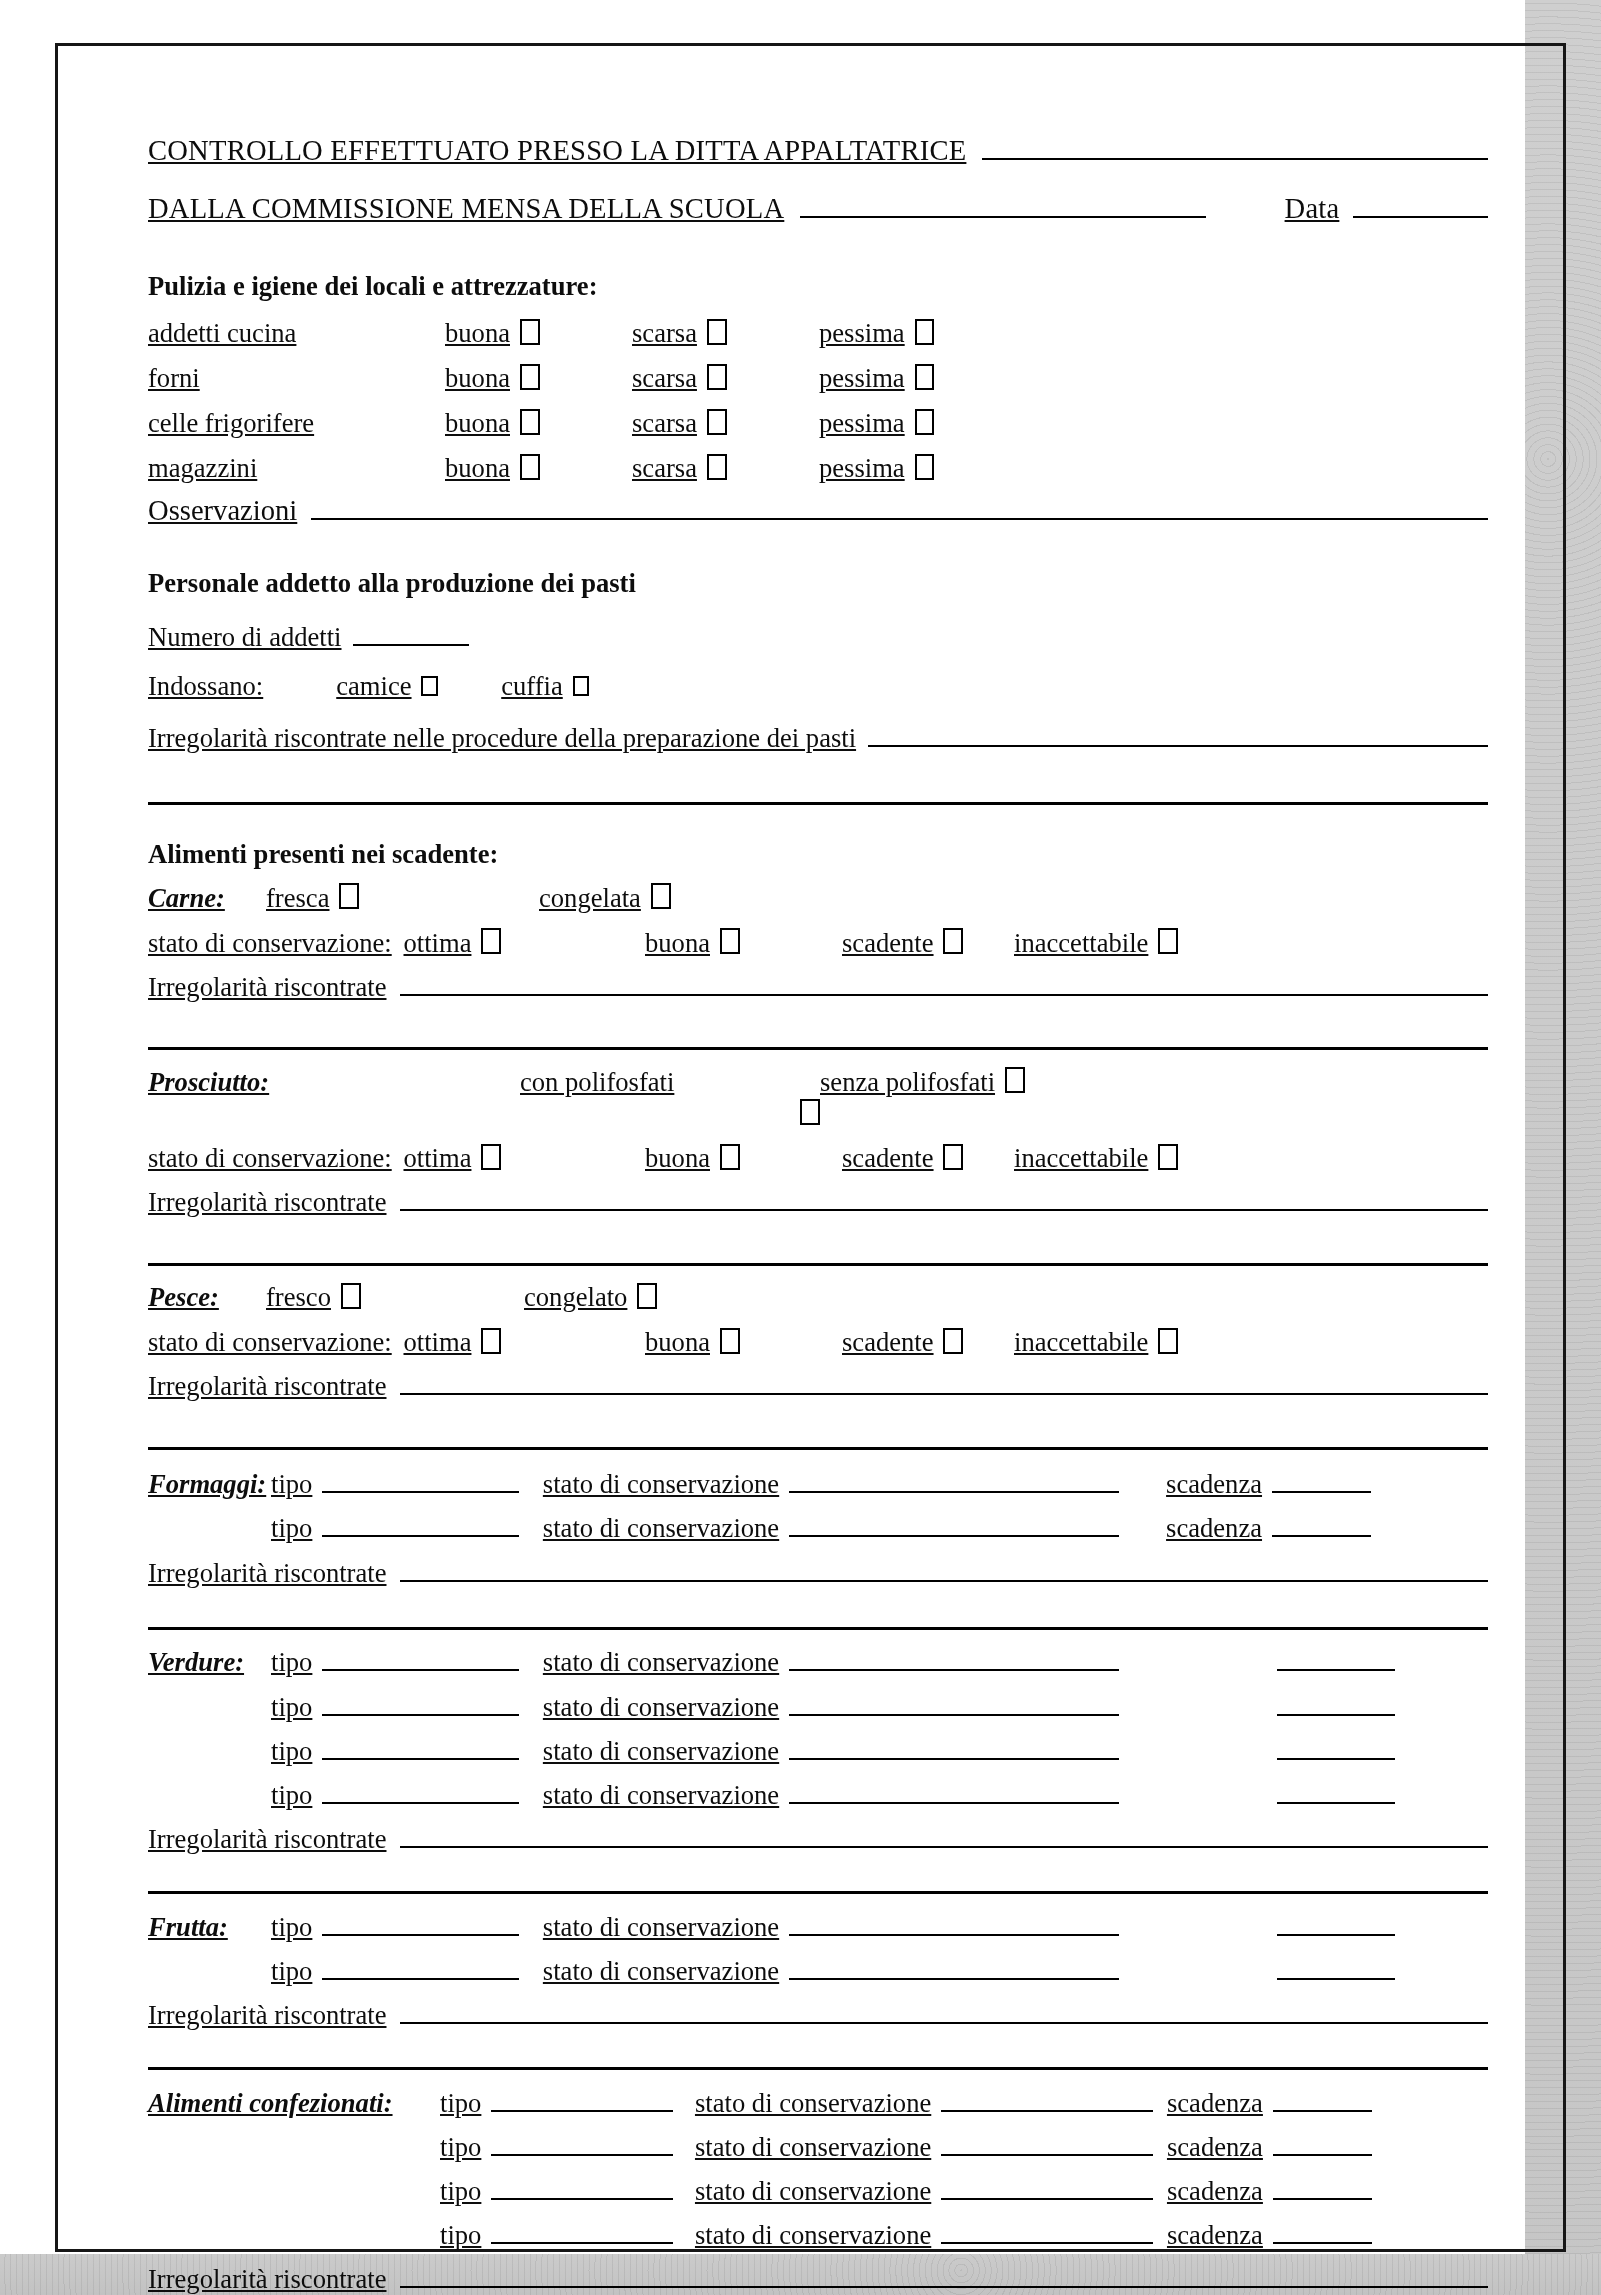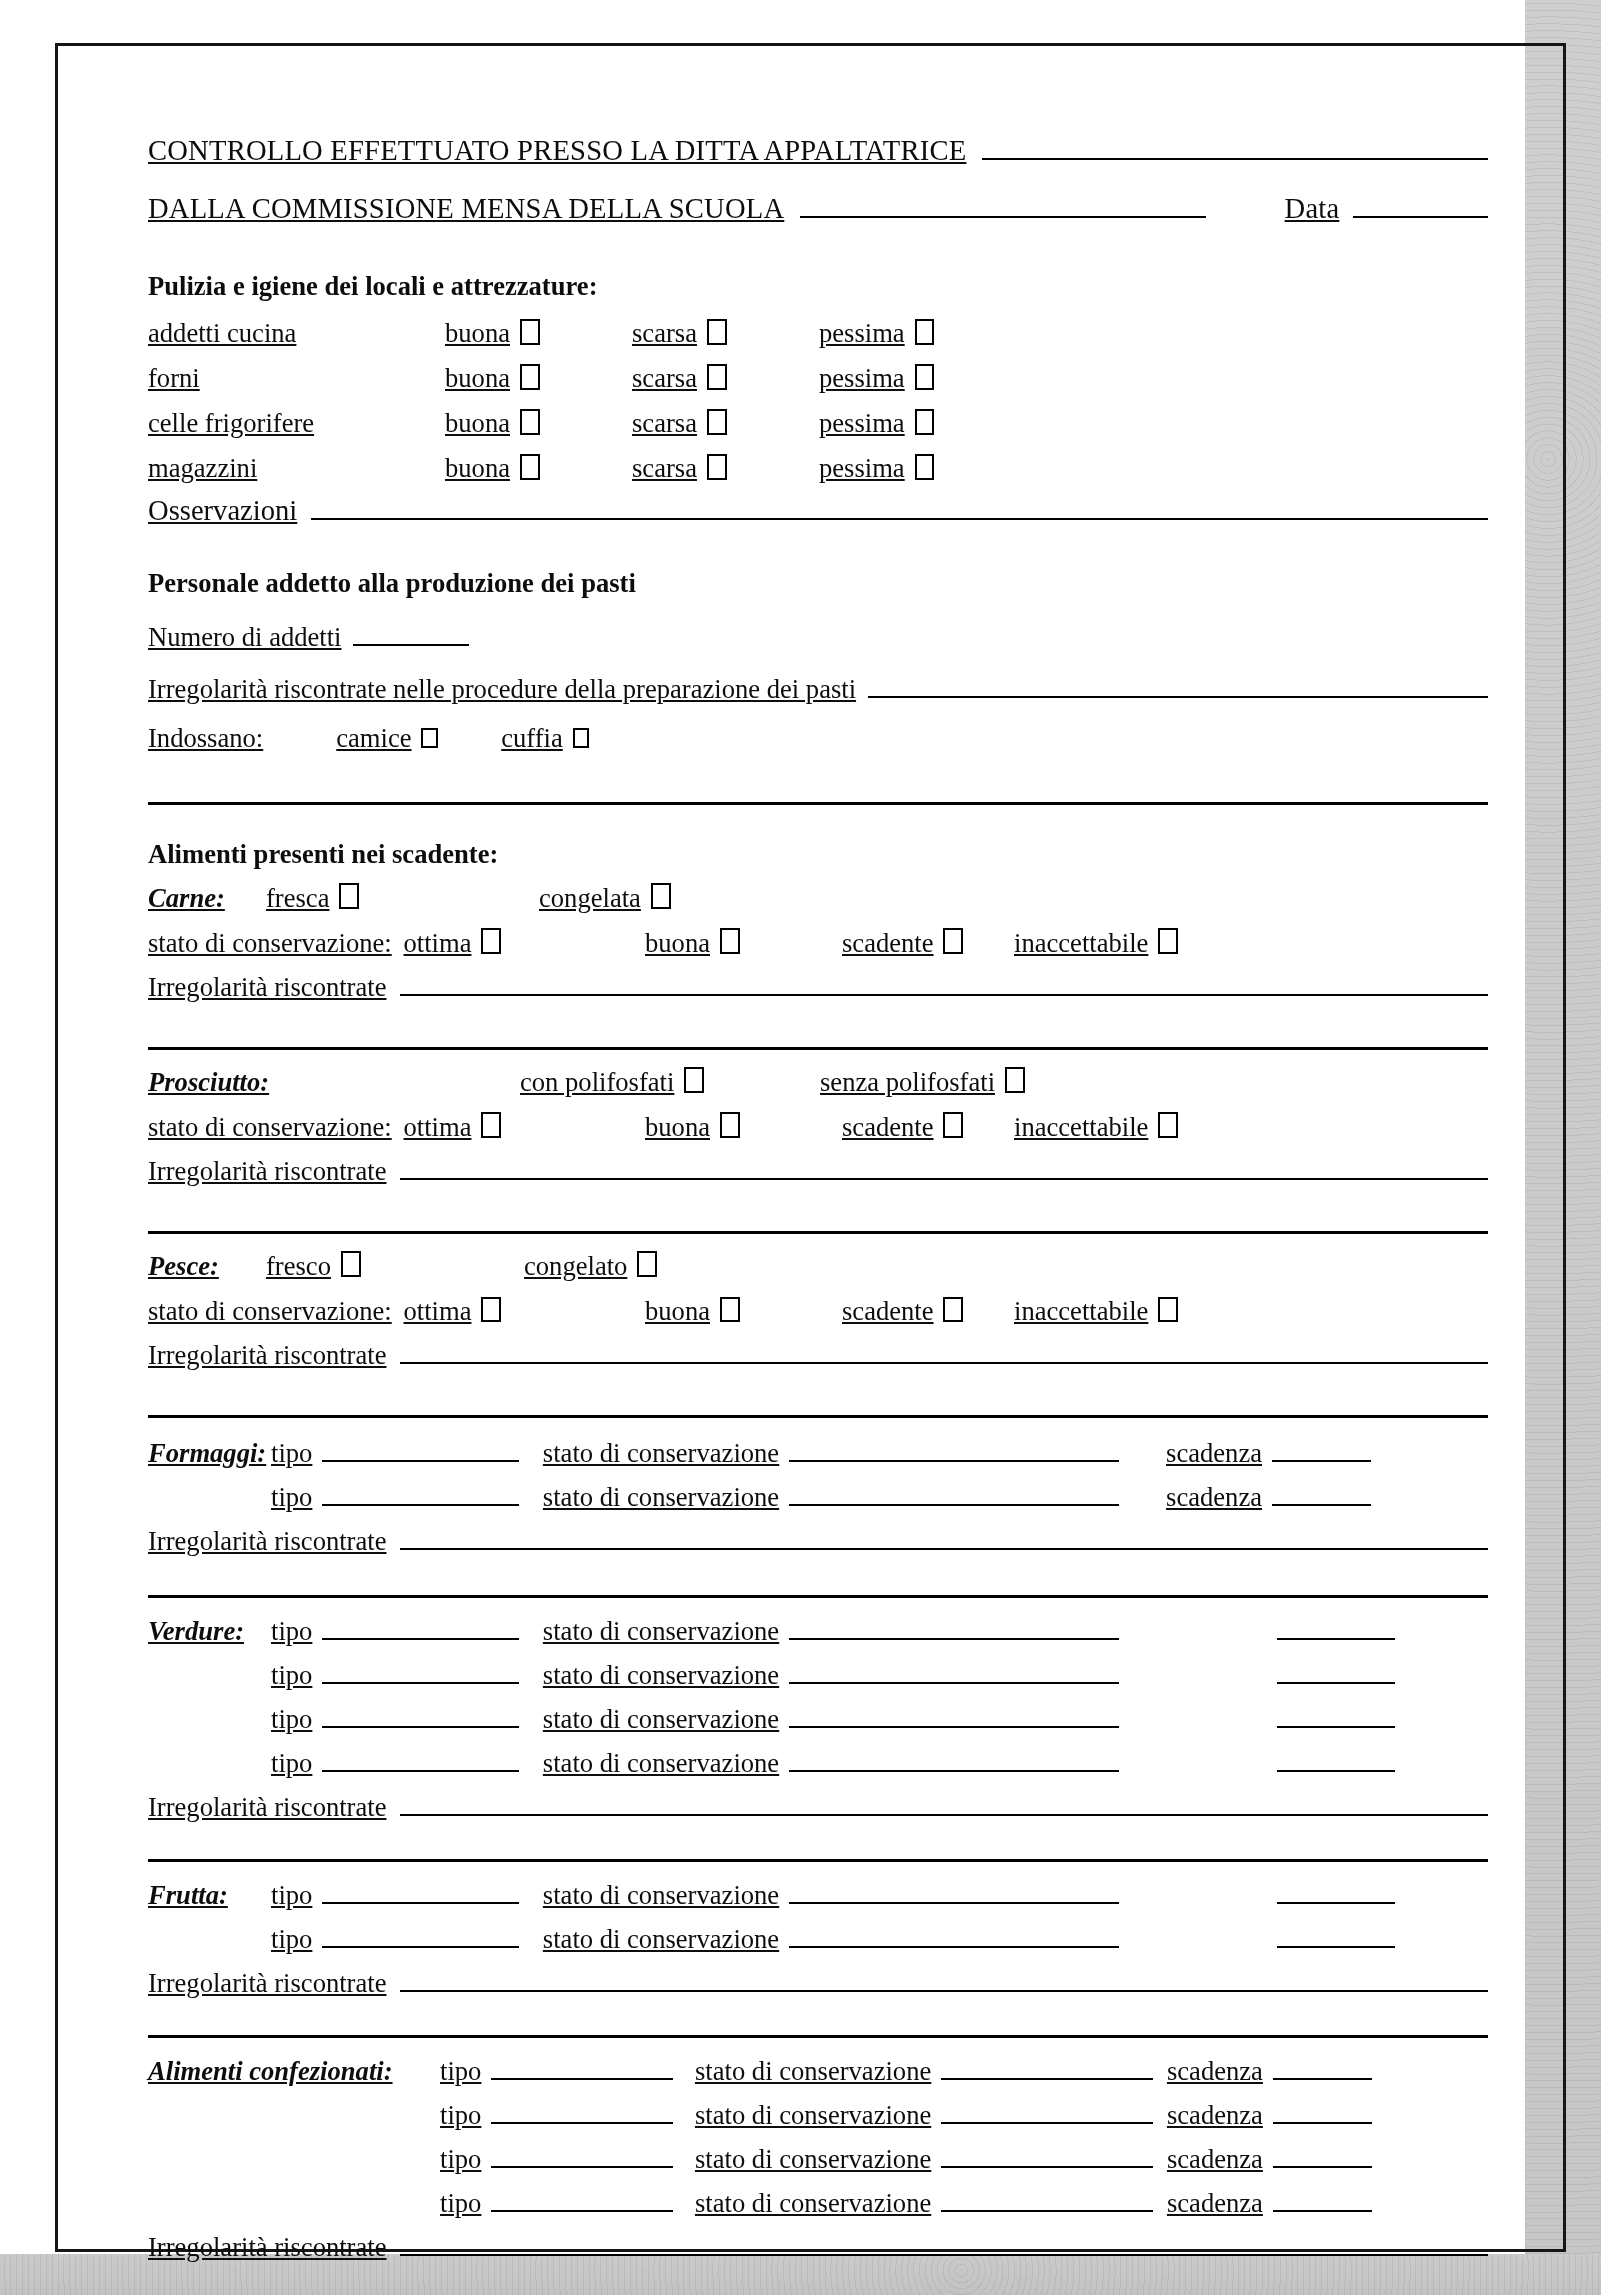--- a/index.html
+++ b/index.html
@@ -146,35 +146,35 @@
     <span class="ul grow" style="margin-left:13.8px;"></span>
   </div>
 
   <div class="b mt40">Personale addetto alla produzione dei pasti</div>
 
   <div class="frow mt16">
     <span>Numero di addetti</span>
     <span class="ul" style="margin-left:11.8px;width:116px;"></span>
   </div>
 
-  <div class="frow mt14">
-    <span>Irregolarità riscontrate nelle procedure della preparazione dei pasti</span>
-    <span class="ul grow" style="margin-left:11.8px;"></span>
-  </div>
-
   <div class="frow mt16">
     <span>Indossano:</span>
     <span class="opt" style="margin-left:73px;">
         <span>camice</span>
         <span class="cb sm"></span>
       </span>
     <span class="opt" style="margin-left:63px;">
         <span>cuffia</span>
         <span class="cb sm"></span>
       </span>
+  </div>
+
+  <div class="frow mt14">
+    <span>Irregolarità riscontrate nelle procedure della preparazione dei pasti</span>
+    <span class="ul grow" style="margin-left:11.8px;"></span>
   </div>
   <div class="sep" style="margin-top:47px;"></div>
 
   <div class="b mt34">Alimenti presenti nei scadente:</div>
 
   <div class="frow mt10">
     <span class="bi" style="width:118px;">Carne:</span>
     <span class="opt" style="width:273px;">
         <span>fresca</span>
         <span class="cb"></span>
@@ -207,21 +207,21 @@
       </span>
   </div>
   <div class="frow mt6">
     <span>Irregolarità riscontrate</span>
     <span class="ul grow" style="margin-left:13.8px;"></span>
   </div>
   <div class="sep" style="margin-top:43px;"></div>
 
   <div class="frow mt16">
     <span class="bi" style="width:372px;">Prosciutto:</span>
-    <span class="opt" style="width:300px;">
+    <span class="opt" style="width:300px;flex-direction:column;">
         <span>con polifosfati</span>
         <span class="cb"></span>
       </span>
     <span class="opt">
         <span>senza polifosfati</span>
         <span class="cb"></span>
       </span>
   </div>
   <div class="frow mt12">
     <span class="st-c1">

